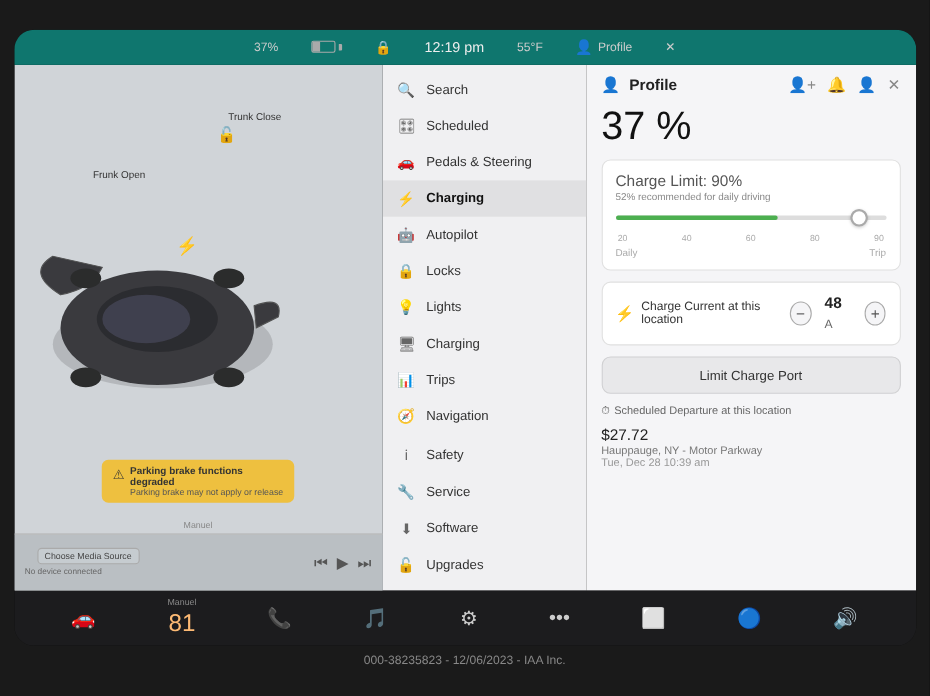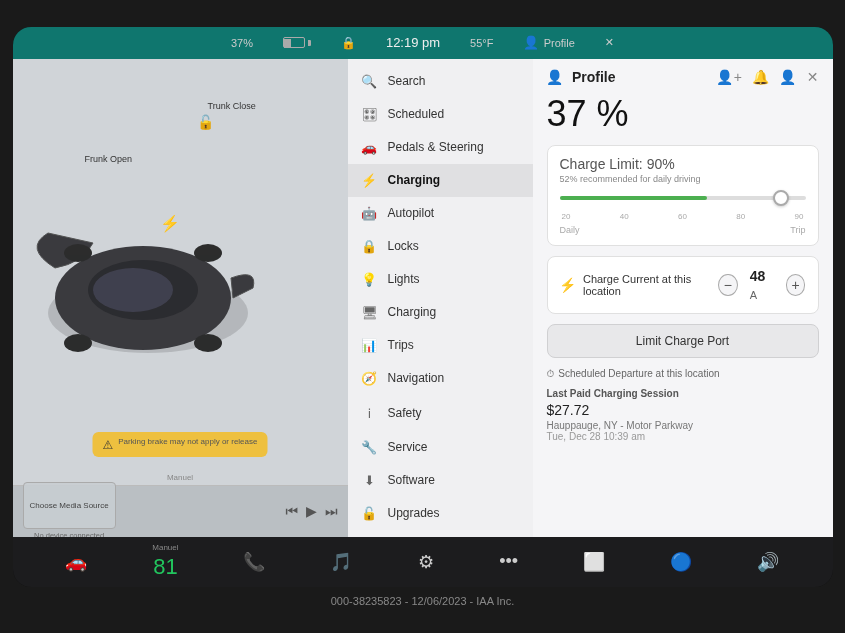--- a/index.html
+++ b/index.html
@@ -139,25 +139,26 @@
       align-items: center;
       padding: 0 10px;
       gap: 8px;
     }
     .media-source-btn {
       background: rgba(200,205,210,0.9);
       border: 1px solid #aaa;
       border-radius: 4px;
       font-size: 8px;
       color: #444;
-      padding: 18px 6px;
+      padding: 2px 6px;
       cursor: pointer;
       white-space: nowrap;
-    }
-    .media-no-device { font-size: 7.5px; color: #666; display: block; text-align: center; }
+      margin-left: 11px;
+    }
+    .media-no-device { font-size: 7.5px; color: #666; display: block; }
     .media-controls { display: flex; align-items: center; gap: 8px; margin-left: auto; }
     .media-btn { font-size: 14px; color: #555; cursor: pointer; }
 
     
     .manual-temp {
       position: absolute;
       bottom: 55px;
       left: 50%;
       transform: translateX(-50%);
       font-size: 8px;
@@ -428,21 +429,21 @@
       flex-direction: column;
       align-items: center;
       cursor: pointer;
       color: #ccc;
       font-size: 18px;
       gap: 2px;
     }
     .taskbar-temp {
       font-size: 22px;
       font-weight: 300;
-      color: #22c55e;
+      color: #fdba74;
     }
     .taskbar-sublabel {
       font-size: 8px;
       color: #888;
     }
 
     
     .bottom-caption {
       text-align: center;
       font-size: 11px;
@@ -531,20 +532,21 @@
             <ellipse cx="-65" cy="-45" rx="14" ry="9" fill="#1a1a1a"></ellipse>
             <ellipse cx="65" cy="-45" rx="14" ry="9" fill="#1a1a1a"></ellipse>
             <ellipse cx="-65" cy="45" rx="14" ry="9" fill="#1a1a1a"></ellipse>
             <ellipse cx="65" cy="45" rx="14" ry="9" fill="#1a1a1a"></ellipse>
           </g>
         </svg>
 
         <div class="warning-box">
           <span class="warning-icon">⚠</span>
           <div class="warning-text">
+            <div class="warning-title">Parking brake functions degraded</div>
             <div class="warning-desc">Parking brake may not apply or release</div>
           </div>
         </div>
       </div>
 
       <div class="manual-temp">
         <span>Manuel</span>
       </div>
 
       <div class="media-bar">
@@ -685,21 +687,20 @@
         
         <div class="scheduled-section">
           <div class="scheduled-label">
             <span>⏱</span>
             <span>Scheduled Departure at this location</span>
           </div>
         </div>
 
         
         <div class="last-session">
-          <div class="last-session-title">Last Paid Charging Session</div>
           <div class="last-session-amount">$27.72</div>
           <div class="last-session-location">Hauppauge, NY - Motor Parkway</div>
           <div class="last-session-date">Tue, Dec 28 10:39 am</div>
         </div>
 
       </div>
     </div>
   </div>
 
   <div class="taskbar">

